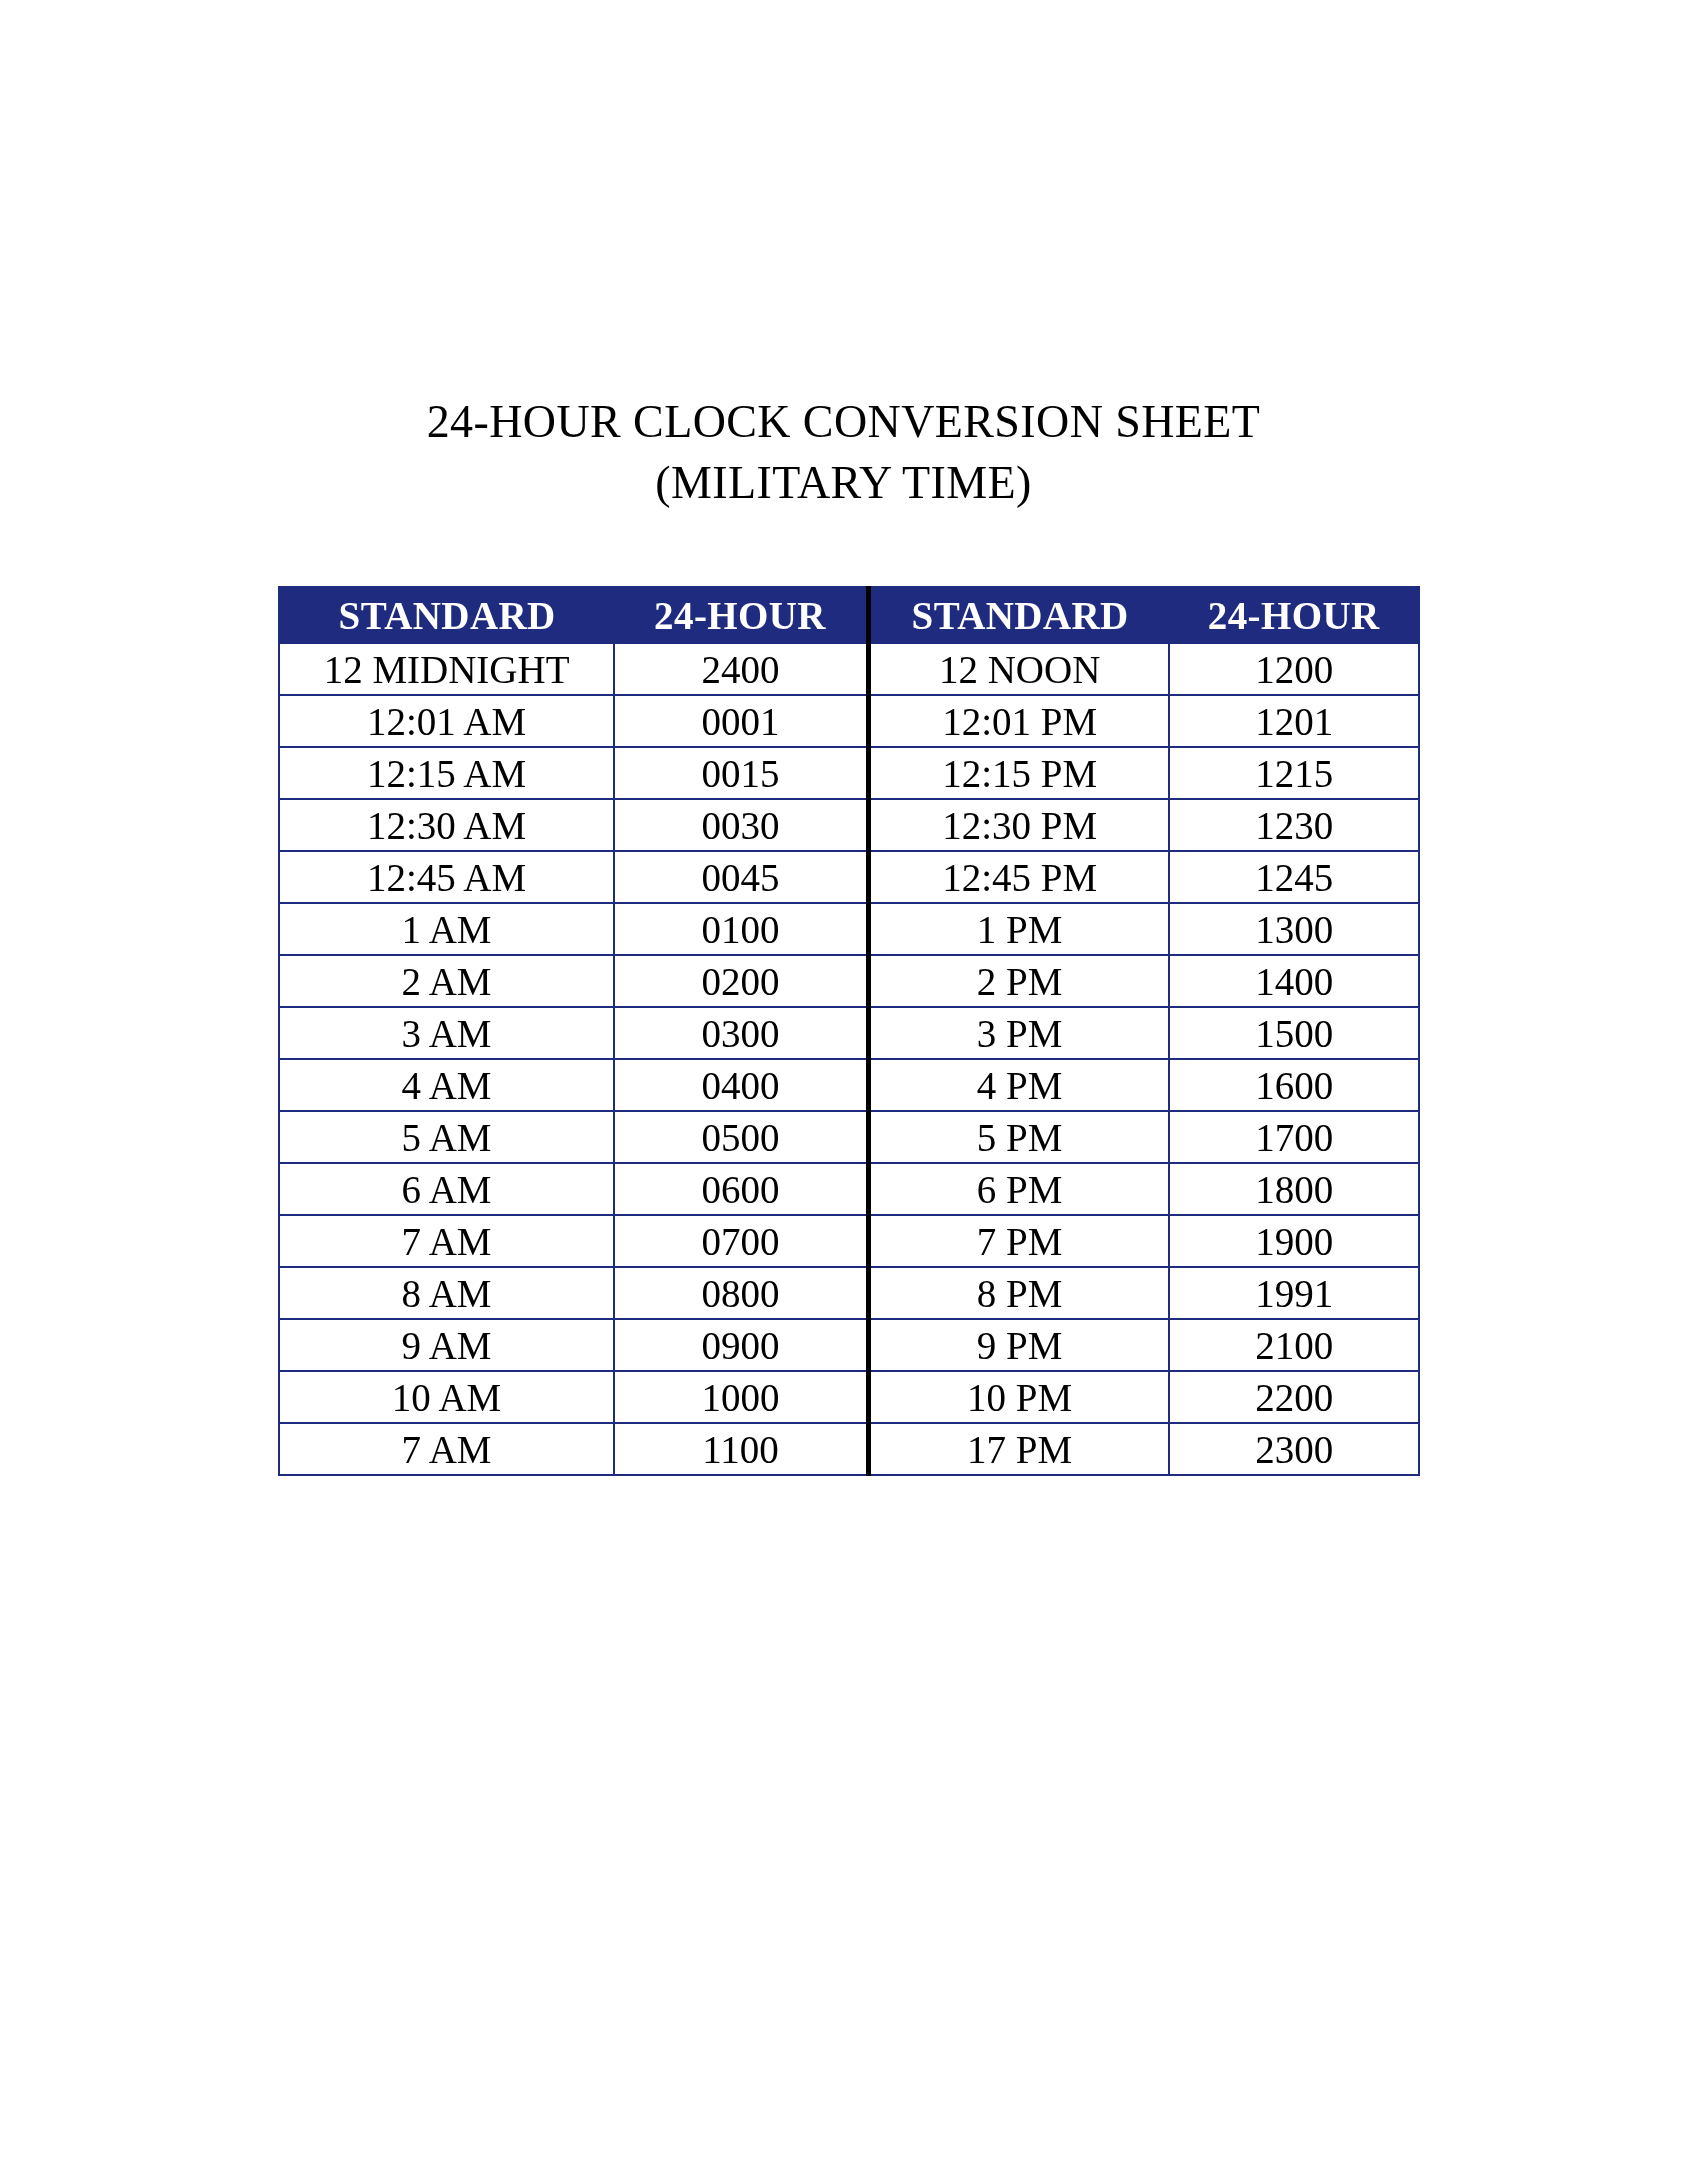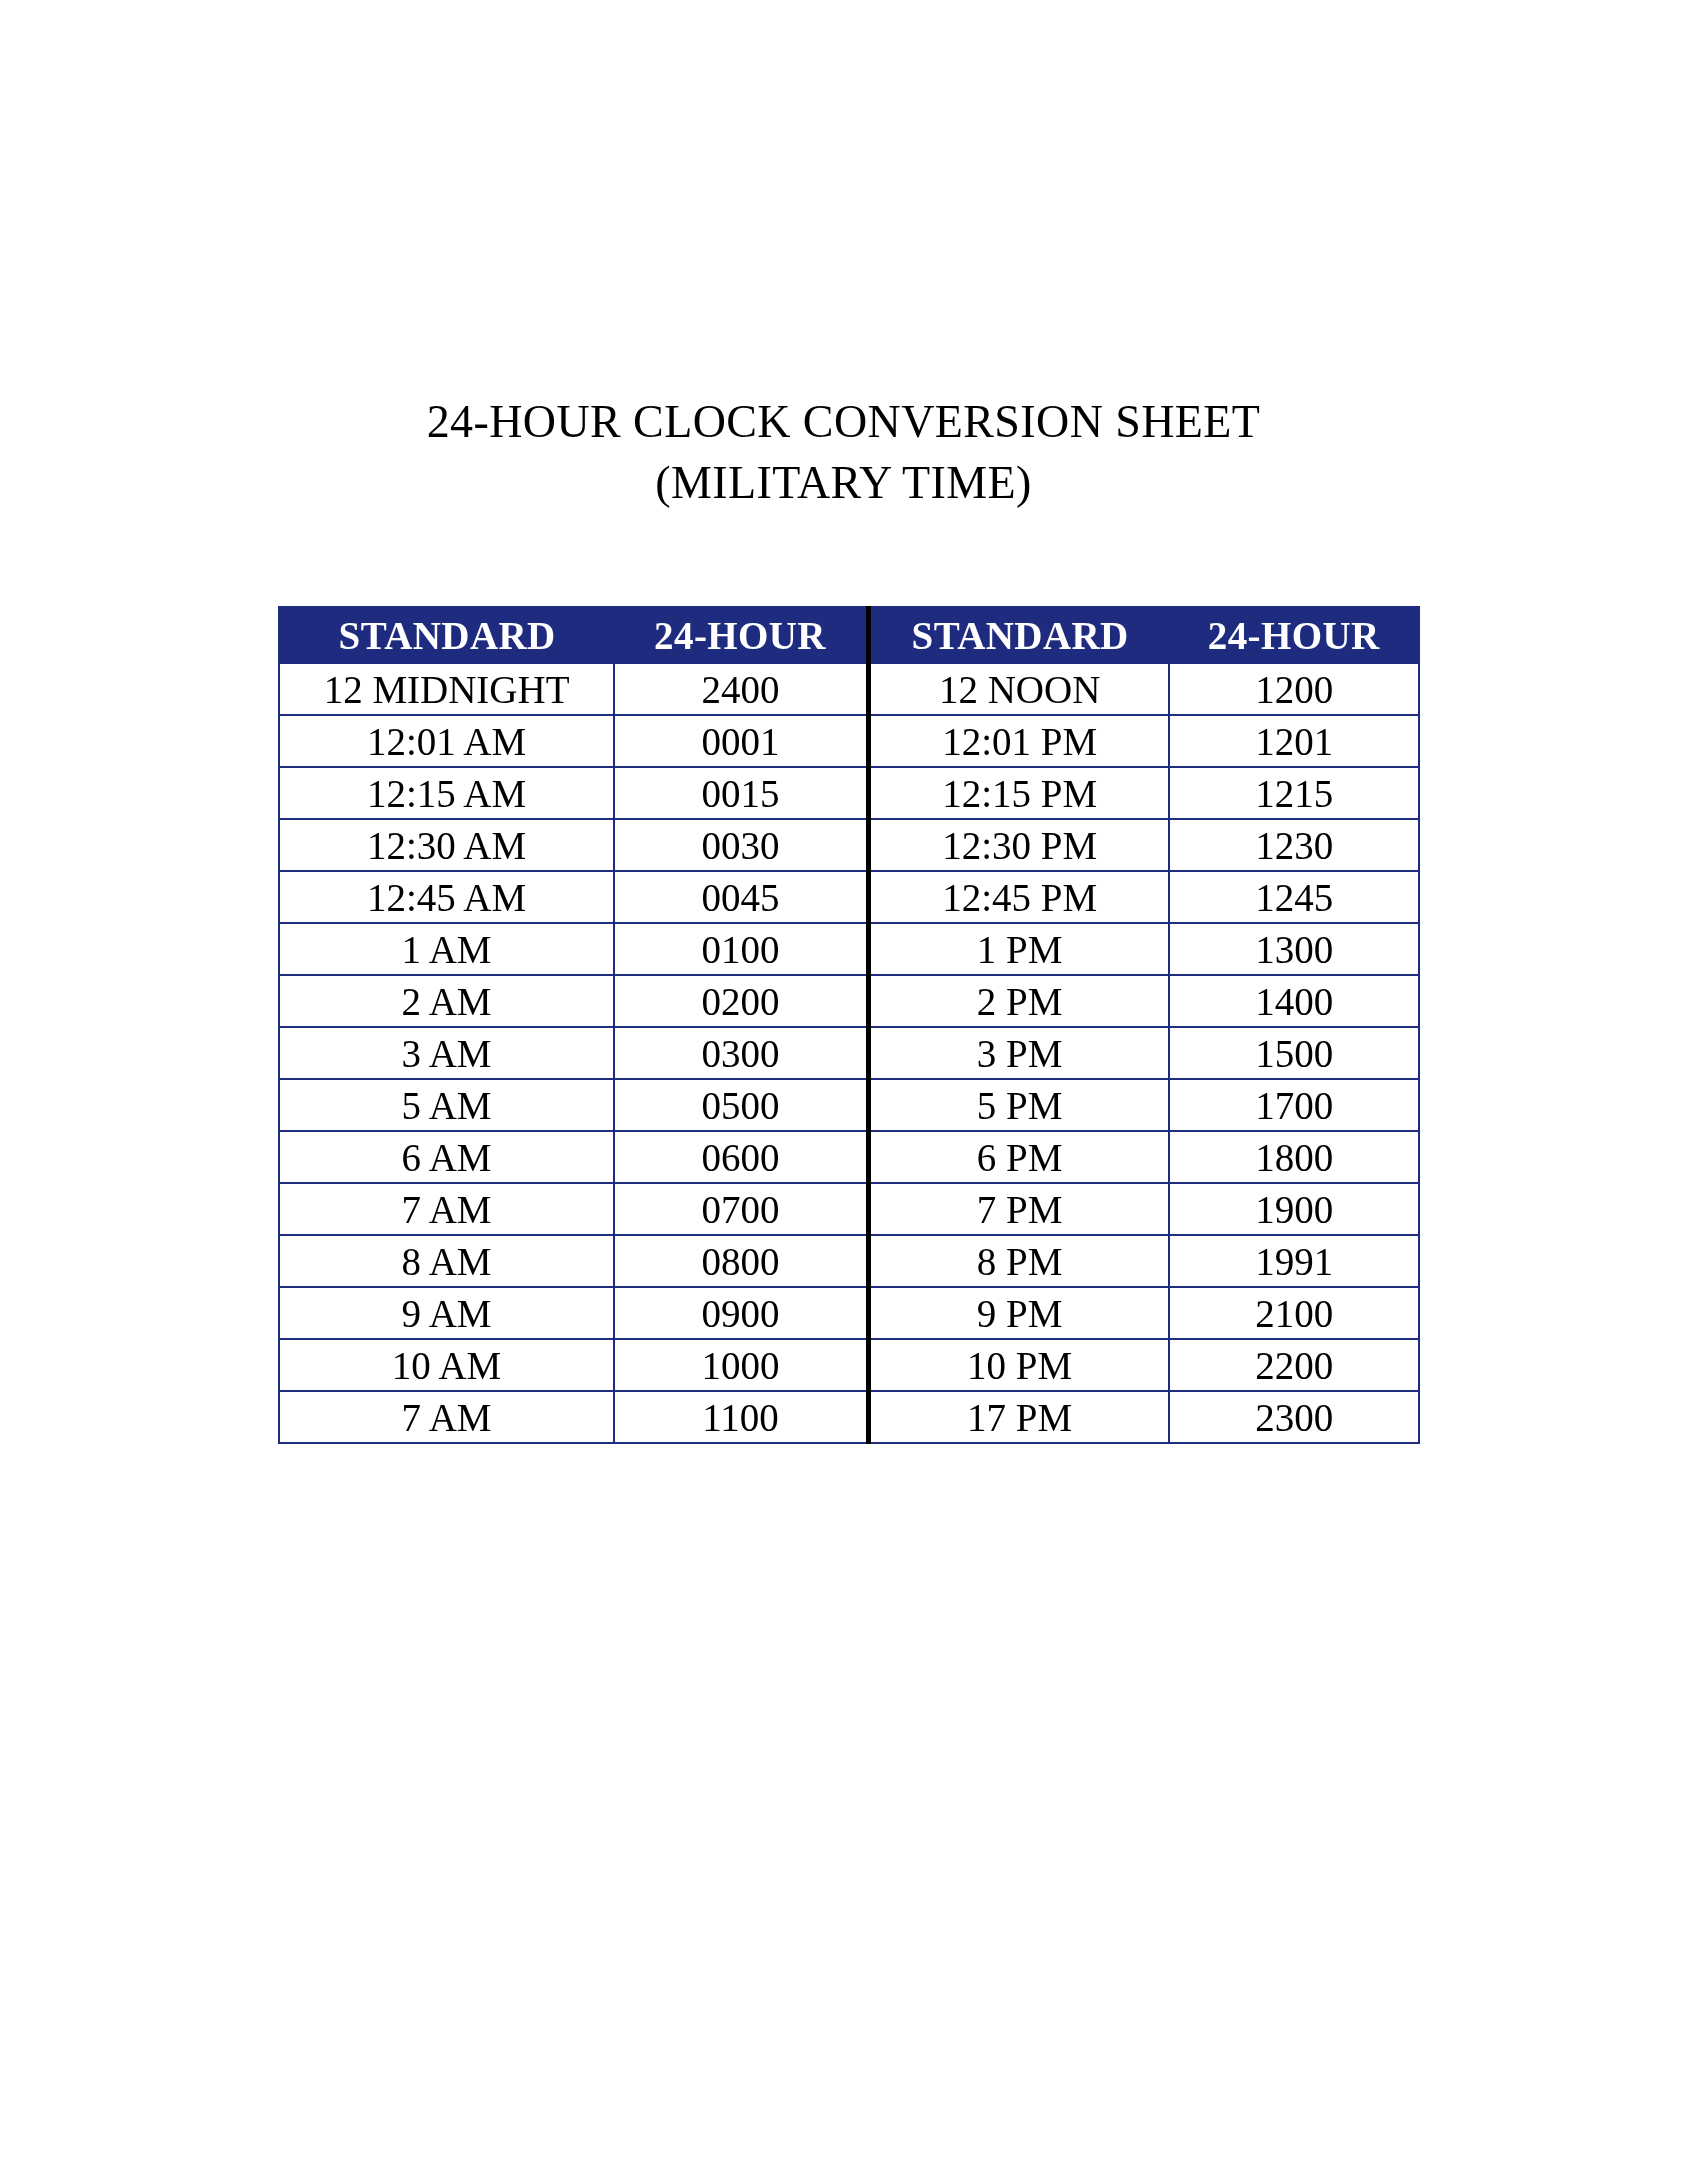--- a/index.html
+++ b/index.html
@@ -21,21 +21,21 @@
     text-align: center;
     font-weight: normal;
     font-size: 46px;
     line-height: 61px;
     color: #000000;
     letter-spacing: 0.4px;
   }
   .conversion-table {
     position: absolute;
     left: 278px;
-    top: 606px;
+    top: 586px;
     width: 1142px;
     border-collapse: collapse;
     table-layout: fixed;
     border: 2.6px solid #1f2b7e;
   }
   .conversion-table col.c0 { width: 29.4%; }
   .conversion-table col.c1 { width: 22.3%; }
   .conversion-table col.c2 { width: 26.4%; }
   .conversion-table col.c3 { width: 21.9%; }
   .conversion-table th {
@@ -131,20 +131,26 @@
         <td class="c2">2 PM</td>
         <td class="c3">1400</td>
       </tr>
       <tr>
         <td class="c0">3 AM</td>
         <td class="c1">0300</td>
         <td class="c2">3 PM</td>
         <td class="c3">1500</td>
       </tr>
       <tr>
+        <td class="c0">4 AM</td>
+        <td class="c1">0400</td>
+        <td class="c2">4 PM</td>
+        <td class="c3">1600</td>
+      </tr>
+      <tr>
         <td class="c0">5 AM</td>
         <td class="c1">0500</td>
         <td class="c2">5 PM</td>
         <td class="c3">1700</td>
       </tr>
       <tr>
         <td class="c0">6 AM</td>
         <td class="c1">0600</td>
         <td class="c2">6 PM</td>
         <td class="c3">1800</td>

